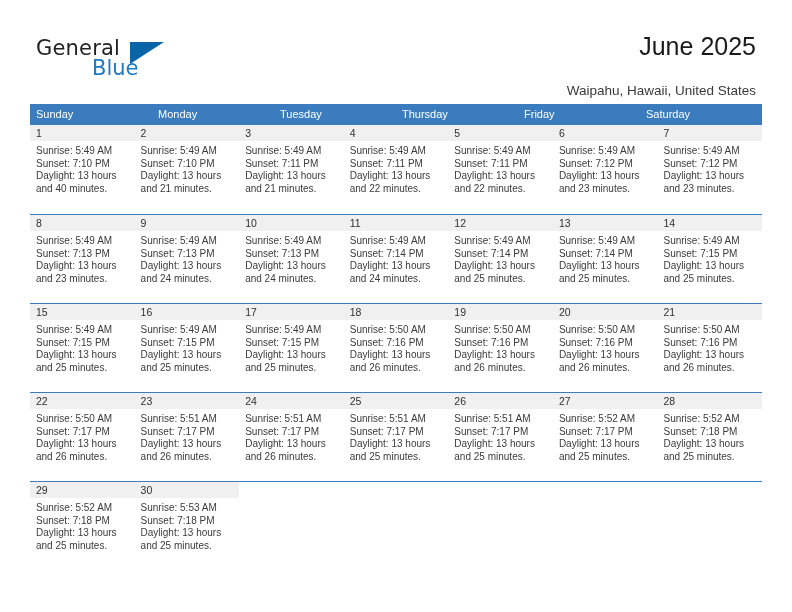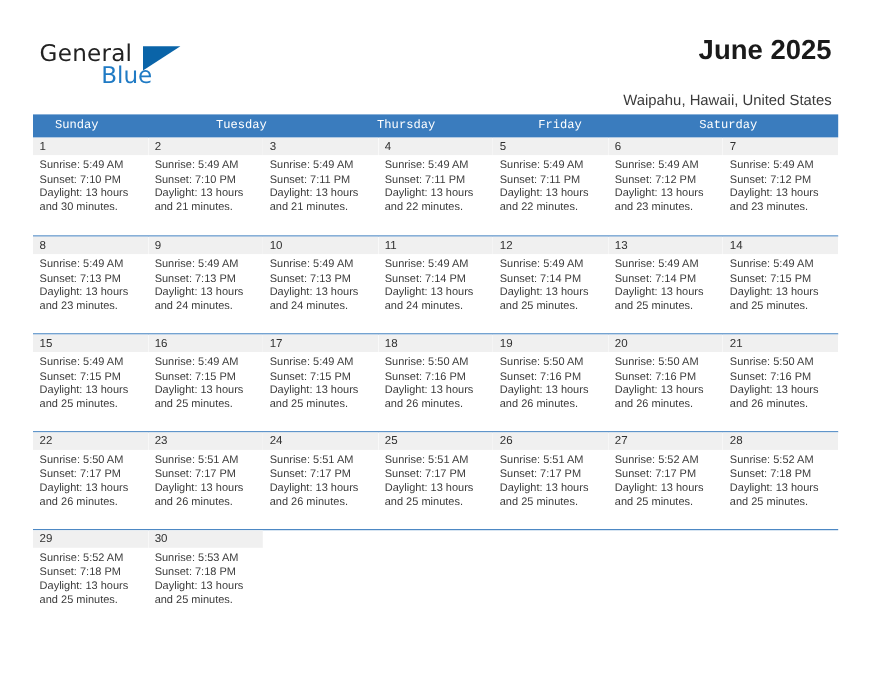--- a/index.html
+++ b/index.html
@@ -62,21 +62,21 @@
   }
 
   .title-block {
     position: absolute;
     right: 36px;
     top: 30px;
     text-align: right;
   }
   .cal-title {
     font-size: 25px;
-    font-weight: bold;
+    font-weight: normal;
     color: #1a1a1a;
     line-height: 32px;
     white-space: nowrap;
   }
   .cal-subtitle {
     margin-top: 20px;
     font-size: 13.5px;
     color: #3a3a3a;
     line-height: 17px;
     white-space: nowrap;
@@ -92,25 +92,24 @@
   .weekhead {
     display: flex;
     background: #3a7cbe;
     height: 21px;
   }
   .weekhead .wh {
     flex: 1 1 0;
     color: #ffffff;
     font-size: 11px;
     line-height: 21px;
-    padding-left: 20px;
+    padding-left: 6px;
     box-sizing: border-box;
     white-space: nowrap;
     overflow: hidden;
-    font-family: Liberation Mono, monospace;
   }
   .weekrow {
     border-top: 1px solid #3a7cbe;
     display: flex;
     height: 89px;
     box-sizing: border-box;
   }
   .weekrow.first { border-top: none; }
   .daycell {
     flex: 1 1 0;
@@ -154,35 +153,36 @@
       <div class="cal-title">June 2025</div>
       <div class="cal-subtitle">Waipahu, Hawaii, United States</div>
     </div>
 
   </div>
 
   <div class="calendar">
 
     <div class="weekhead">
       <div class="wh">Sunday</div>
+      <div class="wh">Monday</div>
       <div class="wh">Tuesday</div>
       <div class="wh">Thursday</div>
       <div class="wh">Friday</div>
       <div class="wh">Saturday</div>
     </div>
 
     <div id="weeks-container">
         <div class="weekrow first">
           <div class="daycell">
             <div class="daynum">1</div>
             <div class="daylines">
               <div>Sunrise: 5:49 AM</div>
               <div>Sunset: 7:10 PM</div>
               <div>Daylight: 13 hours</div>
-              <div>and 30 minutes.</div>
+              <div>and 40 minutes.</div>
             </div>
           </div>
           <div class="daycell">
             <div class="daynum">2</div>
             <div class="daylines">
               <div>Sunrise: 5:49 AM</div>
               <div>Sunset: 7:10 PM</div>
               <div>Daylight: 13 hours</div>
               <div>and 21 minutes.</div>
             </div>

